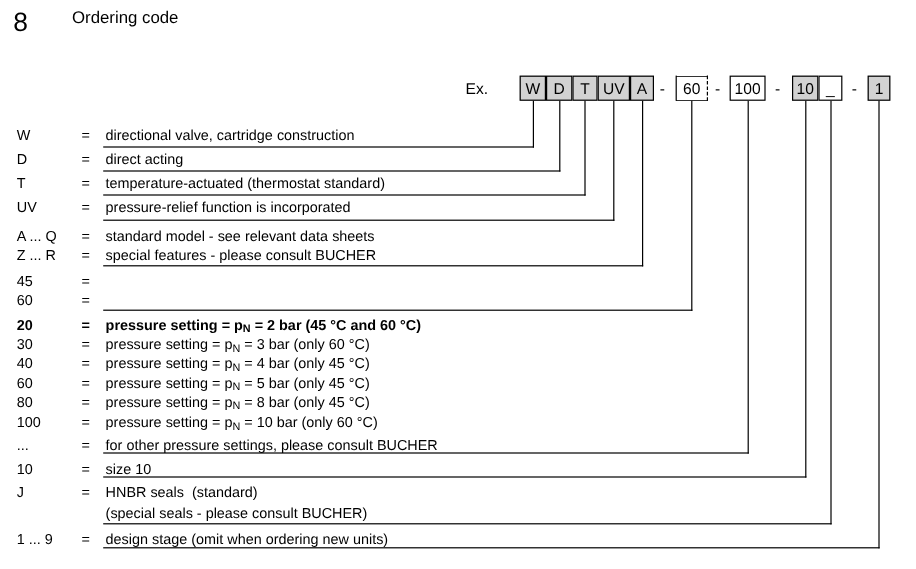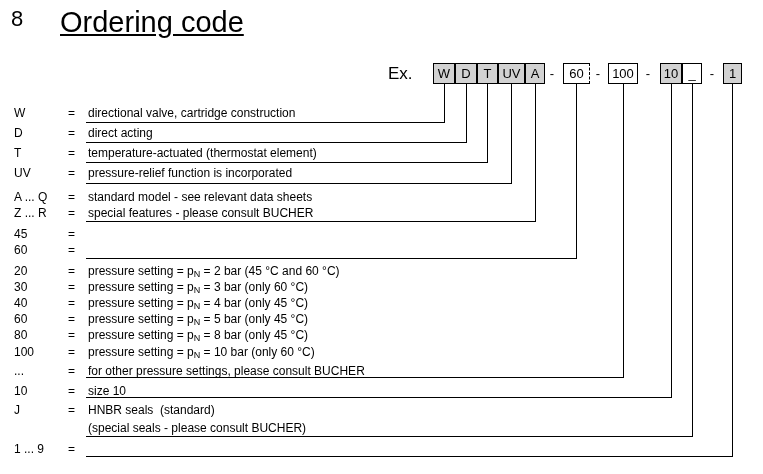--- a/index.html
+++ b/index.html
@@ -1,22 +1,22 @@
 <!DOCTYPE html>
 <html><head>
 <meta charset="utf-8">
 <style>
   html,body{margin:0;padding:0;background:#fff;}
   .page{
     position:relative;width:763px;height:474px;background:#ffffff;
     font-family:"Liberation Sans",sans-serif;color:#000;overflow:hidden;
   }
   .title-num{position:absolute;left:11px;top:6px;font-size:22px;}
-  .title-text{position:absolute;left:60px;top:6px;font-size:29px;text-decoration:underline;}
-  .ex-label{position:absolute;left:388px;top:64px;font-size:17px;line-height:19px;}
+  .title-text{position:absolute;left:60px;top:6px;font-size:14px;}
+  .ex-label{position:absolute;left:388px;top:64px;font-size:13px;line-height:19px;}
   .codebox{
     position:absolute;box-sizing:border-box;border:1.5px solid #000;
     font-size:13px;display:flex;align-items:center;justify-content:center;
   }
   .codebox.gray{background:#d2d2d2;}
   .codebox.white{background:#ffffff;}
   .codebox.dashedR{border-right:1.5px dashed #000;}
   .dash{position:absolute;top:64px;width:8px;height:19px;font-size:13px;
         line-height:19px;text-align:center;}
   .lrow{position:absolute;left:0;width:763px;height:14px;font-size:12px;line-height:14px;}
@@ -59,21 +59,21 @@
       <div class="lrow" style="top: 126px;">
         <span class="lcode">D</span>
         <span class="leq">=</span>
         <span class="ldesc">direct acting</span>
       </div>
       <div class="hline" style="left: 86px; top: 142px; width: 381px;"></div>
       <div class="vline" style="left: 466px; top: 84px; height: 59px;"></div>
       <div class="lrow" style="top: 146px;">
         <span class="lcode">T</span>
         <span class="leq">=</span>
-        <span class="ldesc">temperature-actuated (thermostat element)</span>
+        <span class="ldesc">temperature-actuated (thermostat standard)</span>
       </div>
       <div class="hline" style="left: 86px; top: 162px; width: 402px;"></div>
       <div class="vline" style="left: 487px; top: 84px; height: 79px;"></div>
       <div class="lrow" style="top: 166px;">
         <span class="lcode">UV</span>
         <span class="leq">=</span>
         <span class="ldesc">pressure-relief function is incorporated</span>
       </div>
       <div class="hline" style="left: 86px; top: 183px; width: 426px;"></div>
       <div class="vline" style="left: 511px; top: 84px; height: 100px;"></div>
@@ -92,21 +92,21 @@
       <div class="lrow" style="top: 227px;">
         <span class="lcode">45</span>
         <span class="leq">=</span>
       </div>
       <div class="lrow" style="top: 243px;">
         <span class="lcode">60</span>
         <span class="leq">=</span>
       </div>
       <div class="hline" style="left: 86px; top: 258px; width: 491px;"></div>
       <div class="vline" style="left: 576px; top: 84px; height: 175px;"></div>
-      <div class="lrow" style="top: 264px;">
+      <div class="lrow" style="top: 264px; font-weight: bold;">
         <span class="lcode">20</span>
         <span class="leq">=</span>
         <span class="ldesc">pressure setting = p<sub>N</sub> = 2 bar (45 °C and 60 °C)</span>
       </div>
       <div class="lrow" style="top: 280px;">
         <span class="lcode">30</span>
         <span class="leq">=</span>
         <span class="ldesc">pressure setting = p<sub>N</sub> = 3 bar (only 60 °C)</span>
       </div>
       <div class="lrow" style="top: 296px;">
@@ -149,17 +149,18 @@
         <span class="ldesc">HNBR seals  (standard)</span>
       </div>
       <div class="lrow" style="top: 421px;">
         <span class="ldesc">(special seals - please consult BUCHER)</span>
       </div>
       <div class="hline" style="left: 86px; top: 436px; width: 607px;"></div>
       <div class="vline" style="left: 692px; top: 84px; height: 353px;"></div>
       <div class="lrow" style="top: 442px;">
         <span class="lcode">1 ... 9</span>
         <span class="leq">=</span>
+        <span class="ldesc">design stage (omit when ordering new units)</span>
       </div>
       <div class="hline" style="left: 86px; top: 456px; width: 647px;"></div>
       <div class="vline" style="left: 732px; top: 84px; height: 373px;"></div>
     </div>
 </div>
 
 </body></html>

